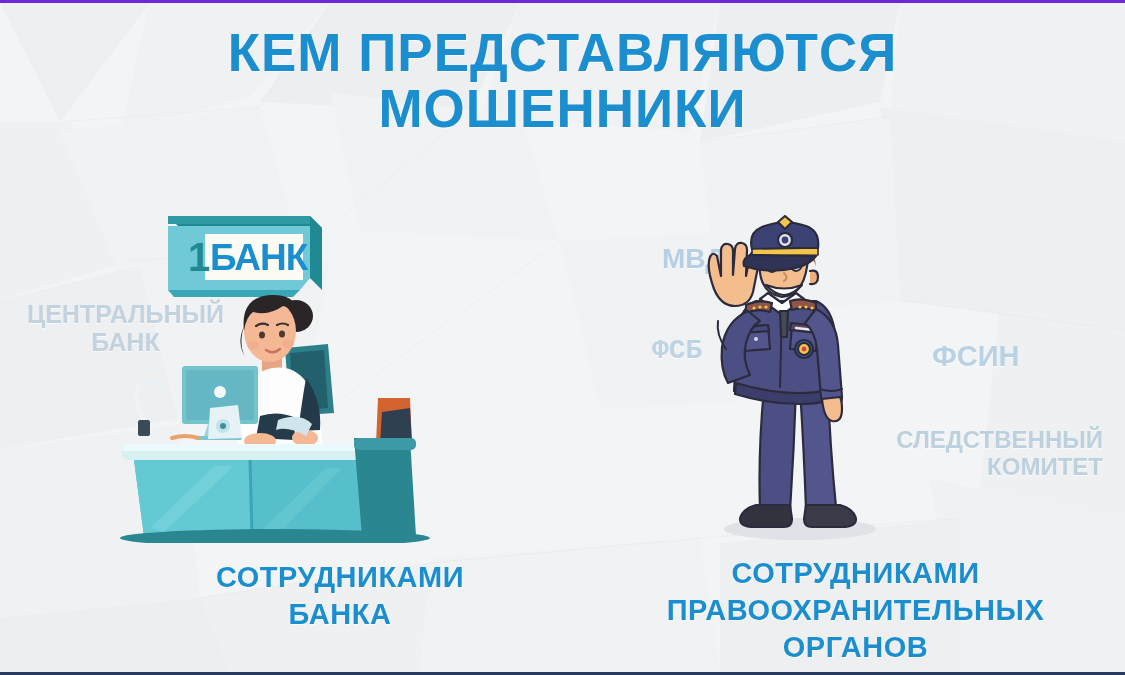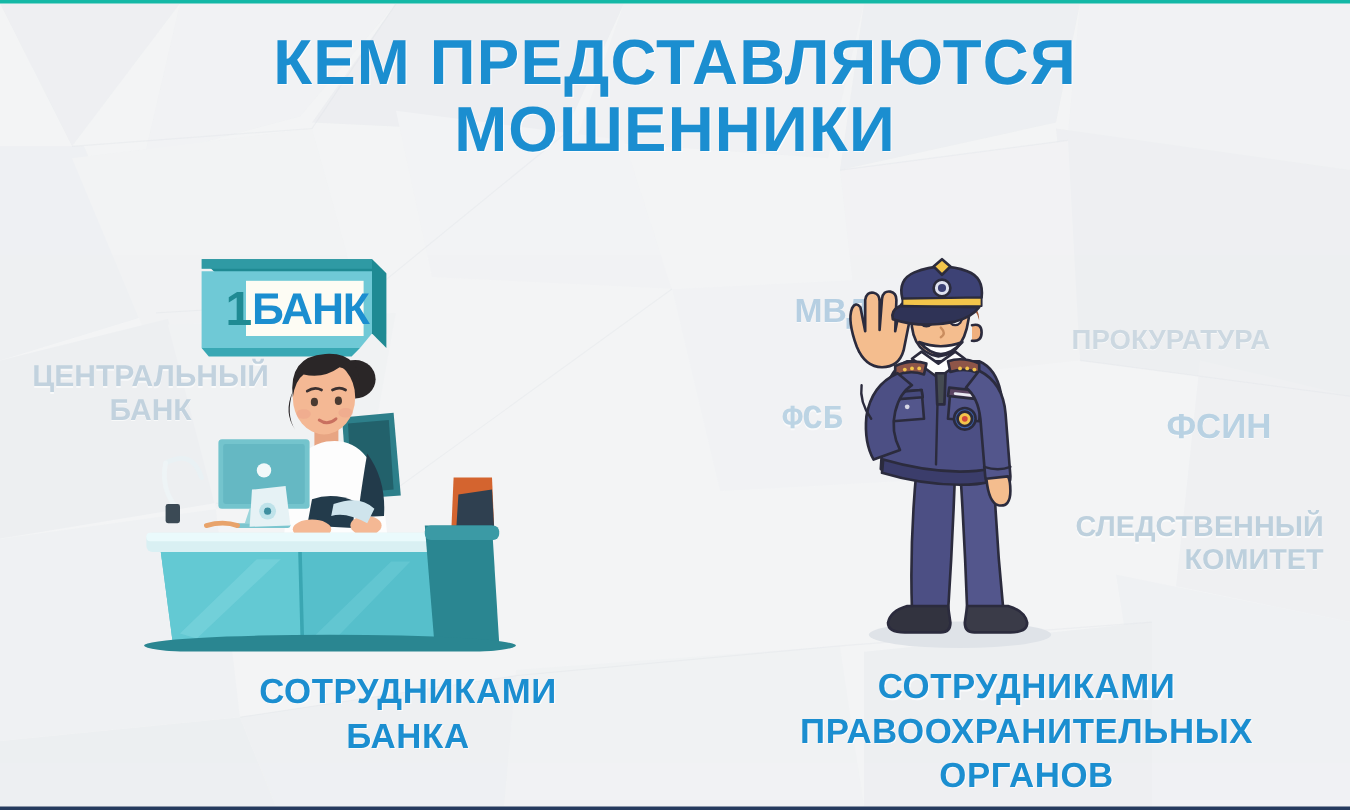--- a/index.html
+++ b/index.html
@@ -9,21 +9,21 @@
     height: 675px;
     overflow: hidden;
     font-family: "Liberation Sans", sans-serif;
   }
 
   #poster {
     position: relative;
     width: 1125px;
     height: 675px;
     background: #f4f5f6;
-    border-top: 3px solid #14b8a6;
+    border-top: 3px solid #6d28d9;
     border-bottom: 3px solid #253a5e;
     overflow: hidden;
   }
 
   
   #bg-texture {
     position: absolute;
     inset: 0;
     width: 100%;
     height: 100%;
@@ -59,21 +59,21 @@
     line-height: 1.12;
     text-shadow: 0 1px 0 rgba(255,255,255,.6);
   }
 
   #ghost-central-bank { left: 18px;  top: 297px; font-size: 25px; text-align: center; width: 215px; color:#c2d2de; }
   #ghost-sberbank     { left: 368px; top: 300px; font-size: 25px; color: #e0eaf1; }
   #ghost-mvd          { left: 662px; top: 240px; font-size: 28px; color: #b6cfe2; }
   #ghost-fsb          { left: 652px; top: 332px; font-size: 28px; color: #bcd4e4; font-family: Liberation Mono, monospace; }
   #ghost-policia      { left: 608px; top: 423px; font-size: 29px; color: #c4d4de; }
   #ghost-prokuratura  { left: 893px; top: 268px; font-size: 23px; color: #ccd8e1; }
-  #ghost-fsin         { left: 932px; top: 337px; font-size: 29px; color: #b9d2e3; margin-left: 40px; }
+  #ghost-fsin         { left: 932px; top: 337px; font-size: 29px; color: #b9d2e3; }
   #ghost-sledkom      { left: 888px; top: 424px; font-size: 24px; text-align: right; width: 215px; color: #bdd0dd; }
 
   
   .caption {
     position: absolute;
     text-align: center;
     color: #1b8ed0;
     font-weight: bold;
     font-size: 29px;
     line-height: 1.28;
@@ -133,21 +133,20 @@
   <div id="title">
     <span class="tline">КЕМ ПРЕДСТАВЛЯЮТСЯ</span>
     <span class="tline">МОШЕННИКИ</span>
   </div>
 
   <div class="ghost" id="ghost-central-bank">ЦЕНТРАЛЬНЫЙ
 БАНК</div>
 
   <div class="ghost" id="ghost-mvd">МВД</div>
   <div class="ghost" id="ghost-fsb">ФСБ</div>
-  <div class="ghost" id="ghost-prokuratura">ПРОКУРАТУРА</div>
   <div class="ghost" id="ghost-fsin">ФСИН</div>
   <div class="ghost" id="ghost-sledkom">СЛЕДСТВЕННЫЙ
 КОМИТЕТ</div>
 
   <svg class="scene" id="scene-bank" viewBox="0 0 360 345">
 
     <g>
       <polygon points="58,18 200,18 212,30 70,30" fill="#1f8a93"></polygon>
       <polygon points="200,18 212,30 212,92 200,80" fill="#1f8a93"></polygon>
       <rect x="58" y="18" width="142" height="8" fill="#2f9aa4"></rect>

